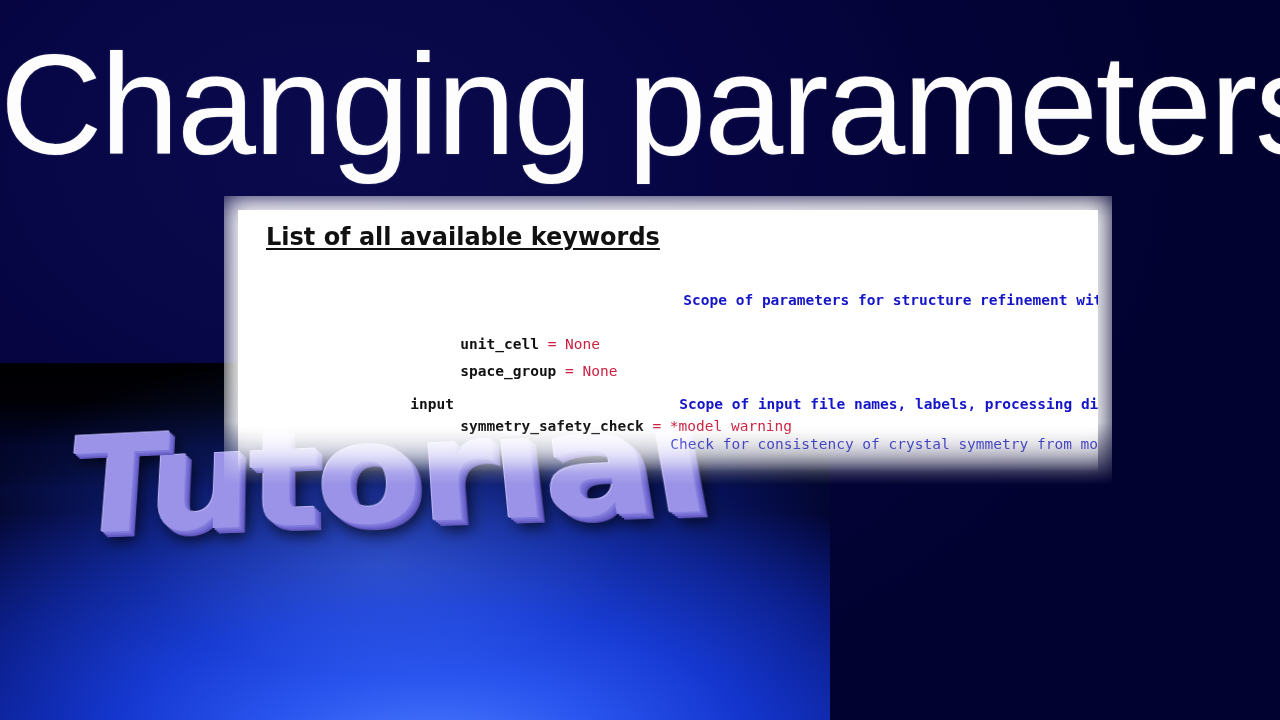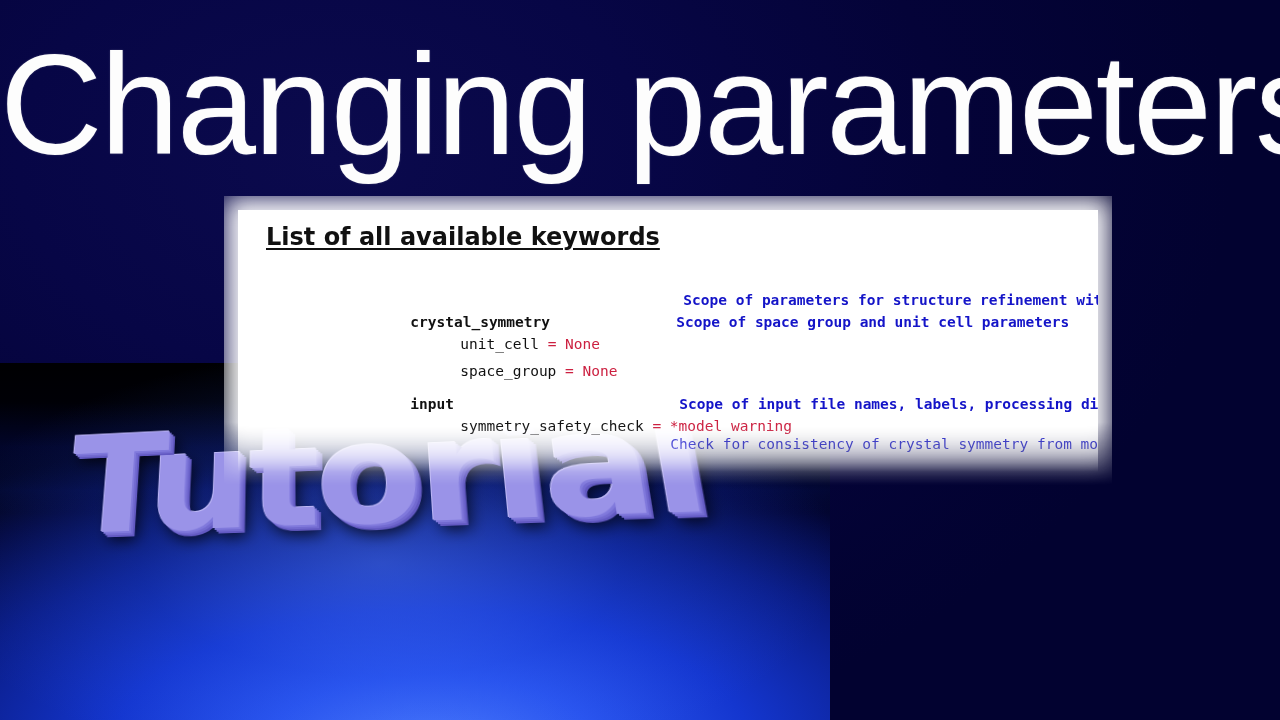--- a/index.html
+++ b/index.html
@@ -162,21 +162,21 @@
     right: 0;
     bottom: 0;
     font-family: "DejaVu Sans Mono", "Liberation Mono", monospace;
     font-size: 14.5px;
     line-height: 16px;
   }
   .code-line {
     position: absolute;
     white-space: pre;
   }
-  .k-name      { color: #111111; }
+  .k-name      { color: #111111; font-weight: bold; }
   .k-desc      { color: #1414c8; font-weight: 700; }
   .k-desc-sm   { color: #1414c8; }
   .k-val       { color: #cc2040; }
   .k-eq        { color: #cc2040; }
   .bold        { font-weight: 700; }
 </style>
 </head>
 <body>
 
 <div id="slide">
@@ -202,26 +202,20 @@
     <div class="panel">
 
       <div class="panel-title">List of all available keywords</div>
 
       <div class="code">
 
         <div class="code-line" style="left:358px; top:8px;">
           <span class="k-desc">Scope of parameters for structure refinement with phenix.refine</span>
         </div>
 
-        <div class="code-line" style="left:85px; top:30px;">
-          <span class="k-name bold">crystal_symmetry</span>
-        </div>
-        <div class="code-line" style="left:351px; top:30px;">
-          <span class="k-desc">Scope of space group and unit cell parameters</span>
-        </div>
 
         <div class="code-line" style="left:135px; top:52px;">
           <span class="k-name">unit_cell</span><span> </span><span class="k-eq">=</span><span> </span><span class="k-val">None</span>
         </div>
 
         <div class="code-line" style="left:135px; top:79px;">
           <span class="k-name">space_group</span><span> </span><span class="k-eq">=</span><span> </span><span class="k-val">None</span>
         </div>
 
         <div class="code-line" style="left:85px; top:112px;">

